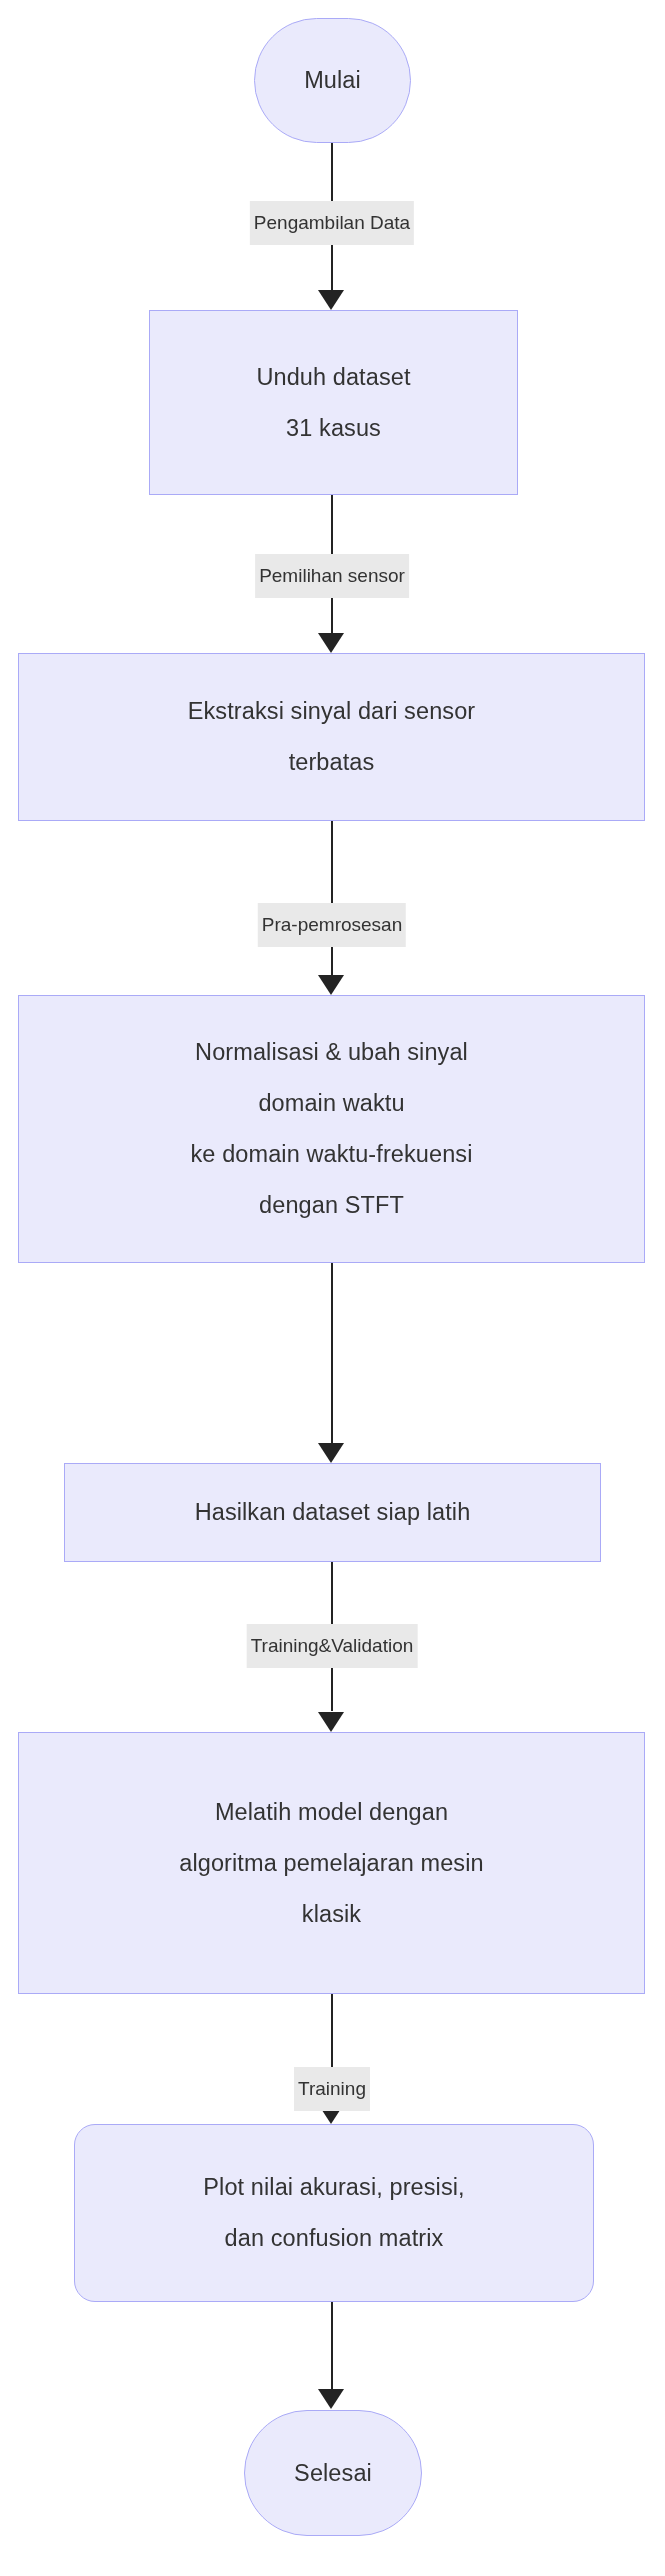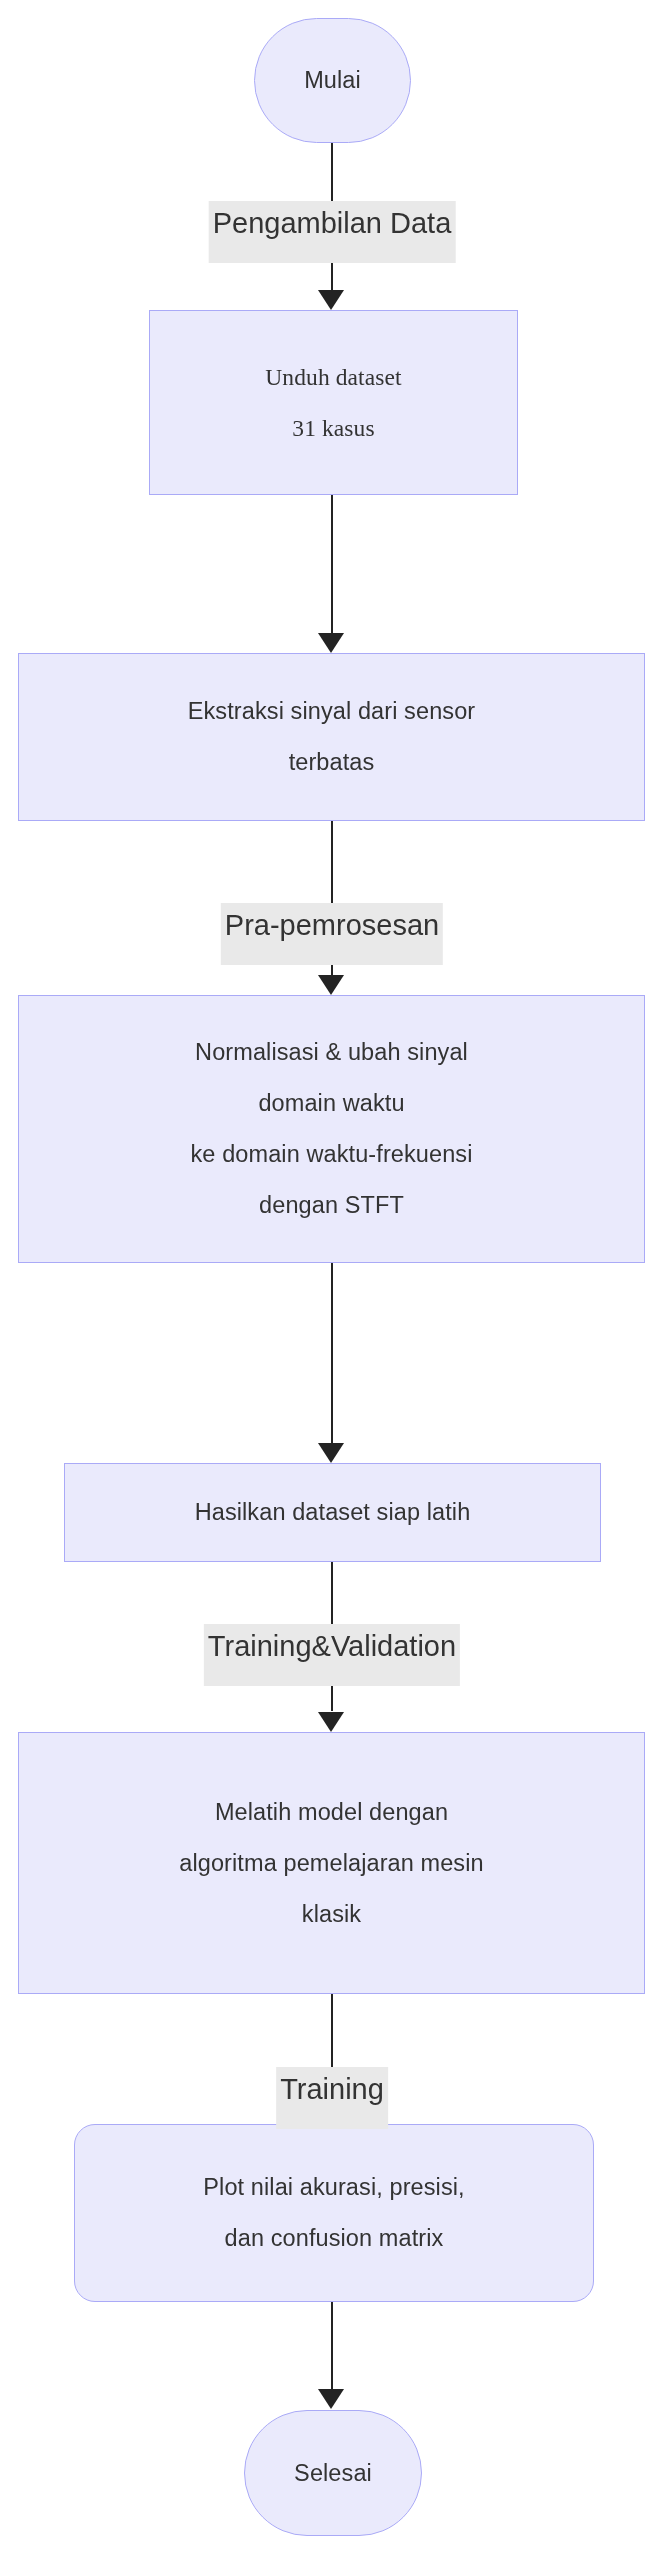--- a/index.html
+++ b/index.html
@@ -61,48 +61,49 @@
     border-right: 13.4px solid transparent;
     border-top: 20px solid #232323;
     z-index: 3;
   }
 
   
   .edge-label {
     position: absolute;
     background: #e9e9e9;
     color: #333333;
-    font-size: 29px;
+    font-size: 19px;
     line-height: 44px;
-    height: 62px;
+    height: 44px;
     padding: 0 4px;
     box-sizing: border-box;
     white-space: nowrap;
     text-align: center;
     z-index: 4;
     transform: translateX(-50%);
     left: 332px;
   }
 </style>
 </head>
 <body>
 
 <div id="flowchart">
 
   <div class="node terminal" style="left:254px; top:18px; width:157px; height:125px;text-align:center;">Mulai</div>
 
   <div class="edge-line" style="top:141px; height:149px;"></div>
   <div class="edge-head" style="top:290px;"></div>
   <div class="edge-label" style="top:201px;">Pengambilan Data</div>
 
-  <div class="node process" style="left:149px; top:310px; width:369px; height:185px;font-family:Liberation Serif, serif;">Unduh dataset
+  <div class="node process" style="left:149px; top:310px; width:369px; height:185px;">Unduh dataset
 31 kasus</div>
 
   <div class="edge-line" style="top:494px; height:139px;"></div>
   <div class="edge-head" style="top:633px;"></div>
+  <div class="edge-label" style="top:554px;">Pemilihan sensor</div>
 
   <div class="node process" style="left:18px; top:653px; width:627px; height:168px;">Ekstraksi sinyal dari sensor
 terbatas</div>
 
   <div class="edge-line" style="top:819px; height:156px;"></div>
   <div class="edge-head" style="top:975px;"></div>
   <div class="edge-label" style="top:903px;">Pra-pemrosesan</div>
 
   <div class="node process" style="left:18px; top:995px; width:627px; height:268px;">Normalisasi &amp; ubah sinyal
 domain waktu

